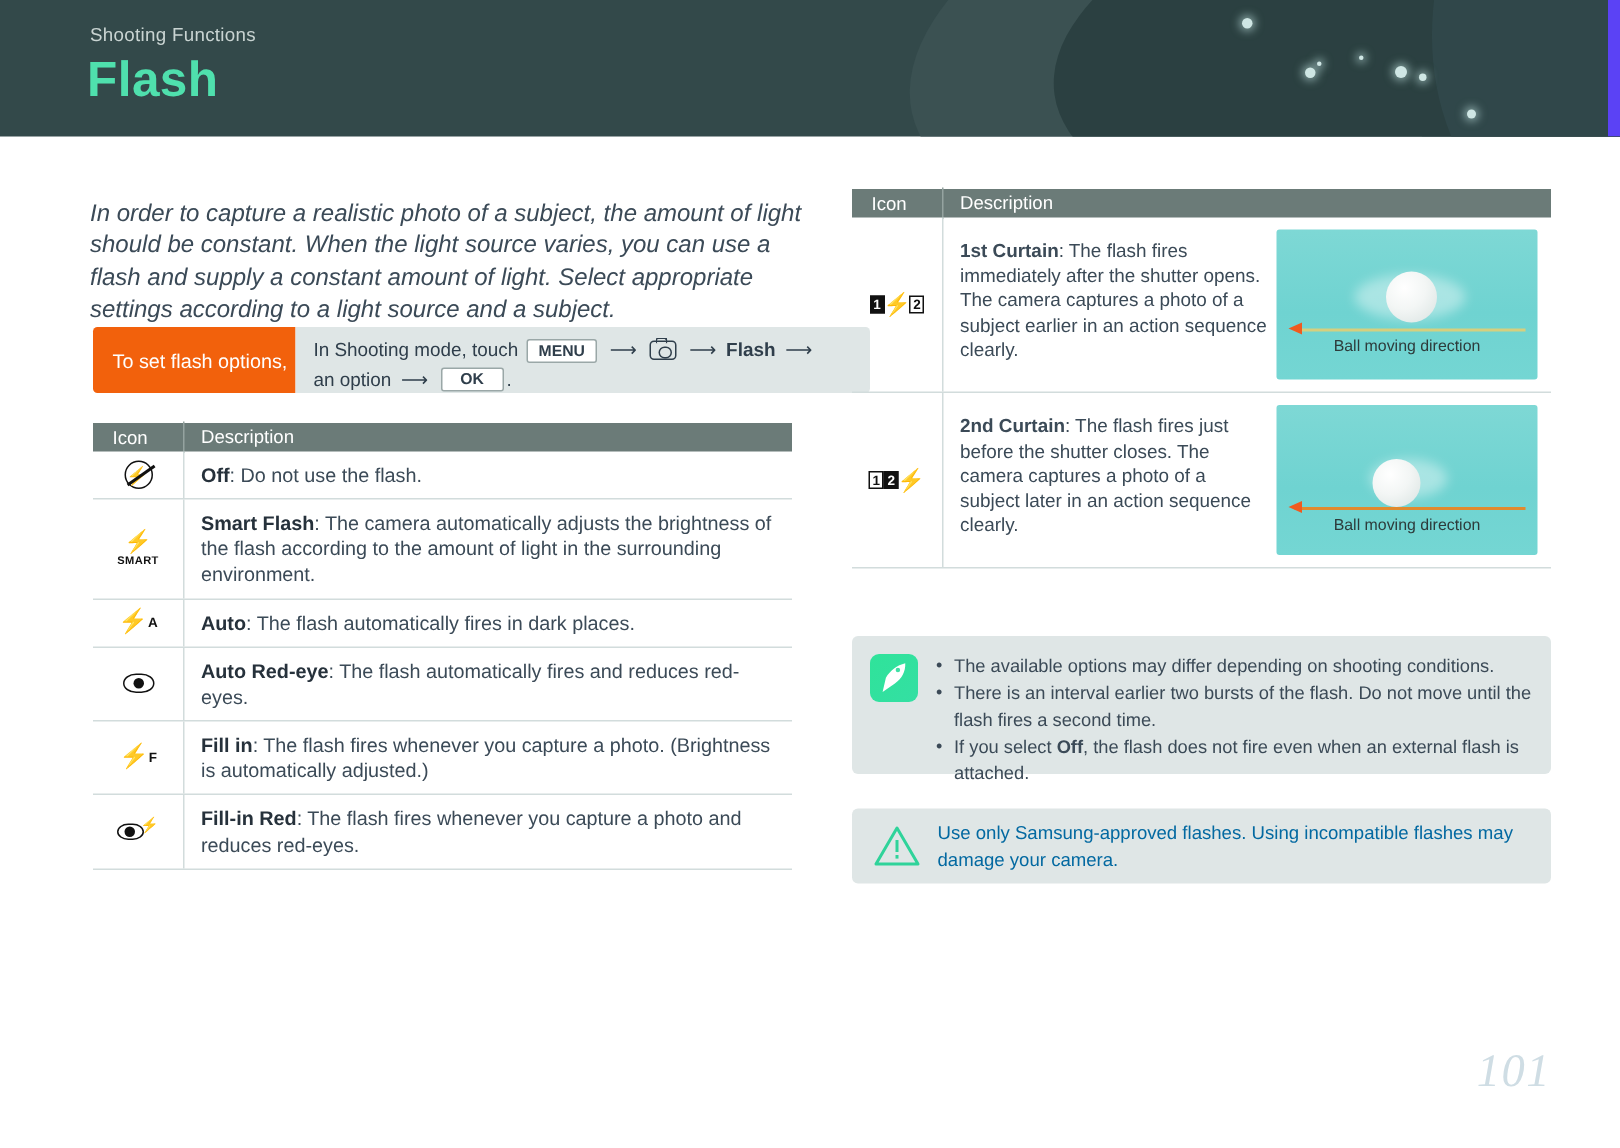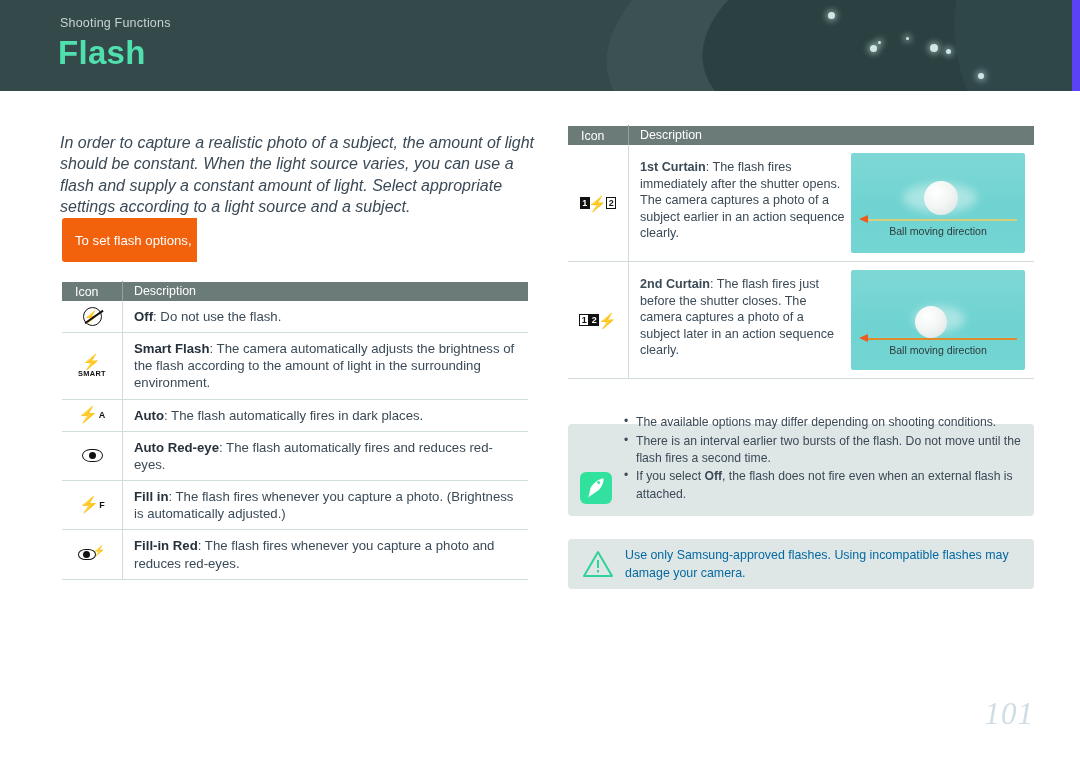--- a/index.html
+++ b/index.html
@@ -155,21 +155,20 @@
     border-right:9px solid #ef5a1f;
   }
   .ball-cap {
     position:absolute; width:100%; text-align:center; font-size:10.6px; color:#2d3b3b;
   }
 
   
   .notebox {
     position:absolute; background:#dfe6e6; border-radius:4px; display:flex;
     padding:12px 6px 12px 12px;
-    align-items:flex-end;
   }
   .note-icon {
     width:32px; height:32px; border-radius:6px; flex-shrink:0; margin-right:11px;
     background:linear-gradient(135deg,#2fe39a 0%,#34dfa3 100%); position:relative; overflow:hidden;
   }
   .quill {
     position:absolute; left:7px; top:5px; width:18px; height:22px;
   }
   .note-list { font-size:12.2px; line-height:1.42; color:#3b4a57; }
   .note-list li { list-style:none; position:relative; padding-left:13px; margin-bottom:1px; }
@@ -206,20 +205,32 @@
     <div class="spark" style="left:978px;top:73px;width:6px;height:6px;"></div>
     <div class="right-strip"></div>
     <div class="kicker">Shooting Functions</div>
     <div class="title">Flash</div>
   </div>
 
   <p class="intro">In order to capture a realistic photo of a subject, the amount of light should be constant. When the light source varies, you can use a flash and supply a constant amount of light. Select appropriate settings according to a light source and a subject.</p>
 
   <div class="callout">
     <div class="callout-tag">To set flash options,</div>
+    <div class="callout-body">
+      <span>In Shooting mode, touch</span>
+      <span class="keycap">MENU</span>
+      <span class="arrw">⟶</span>
+      <span class="camicon"></span>
+      <span class="arrw">⟶</span>
+      <span class="bold">Flash</span>
+      <span class="arrw">⟶</span><br>
+      <span>an option</span>
+      <span class="arrw">⟶</span>
+      <span class="keycap" style="padding:0 12px;">OK</span><span>.</span>
+    </div>
   </div>
 
   <div class="tbl" style="left:62px; top:282px; width:466px;">
     <div class="tbl-head">
       <div class="th-icon">Icon</div>
       <div class="th-desc">Description</div>
     </div>
 
     <div class="trow">
       <div class="td-icon">

